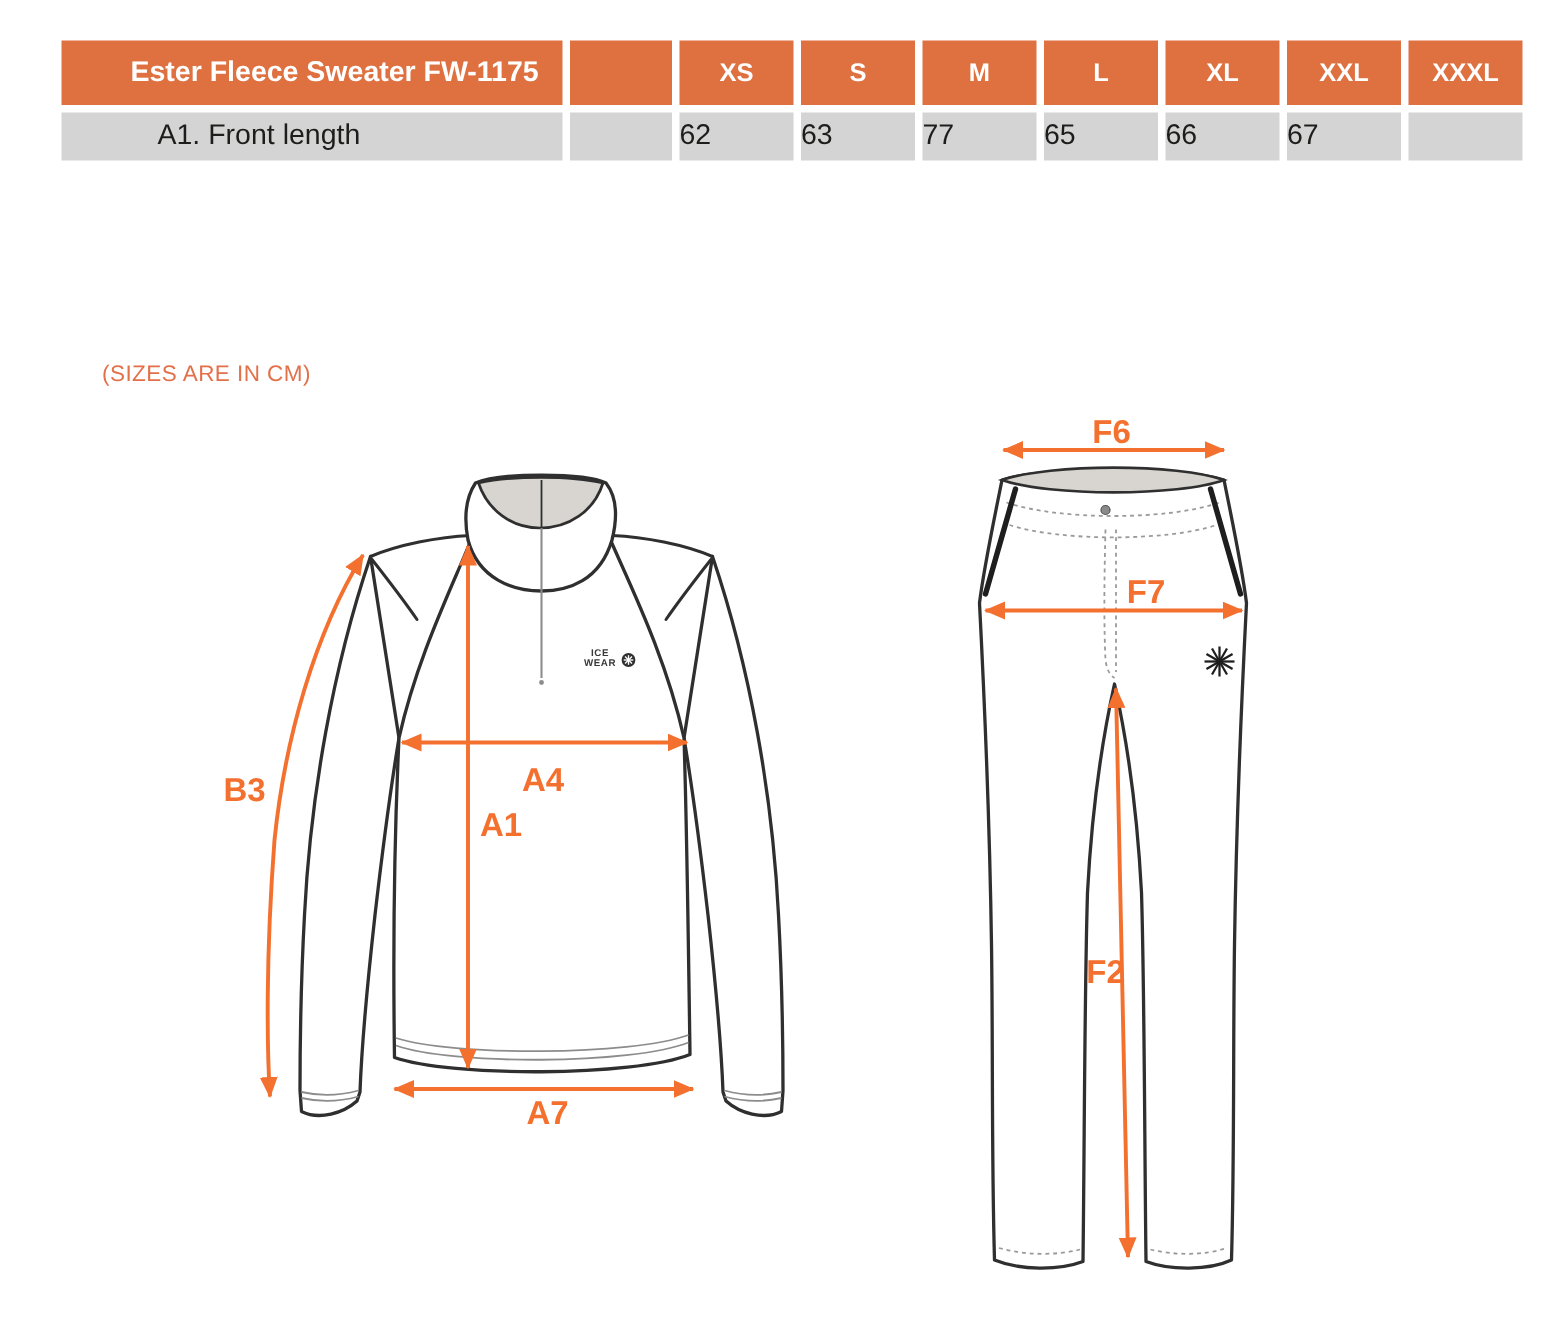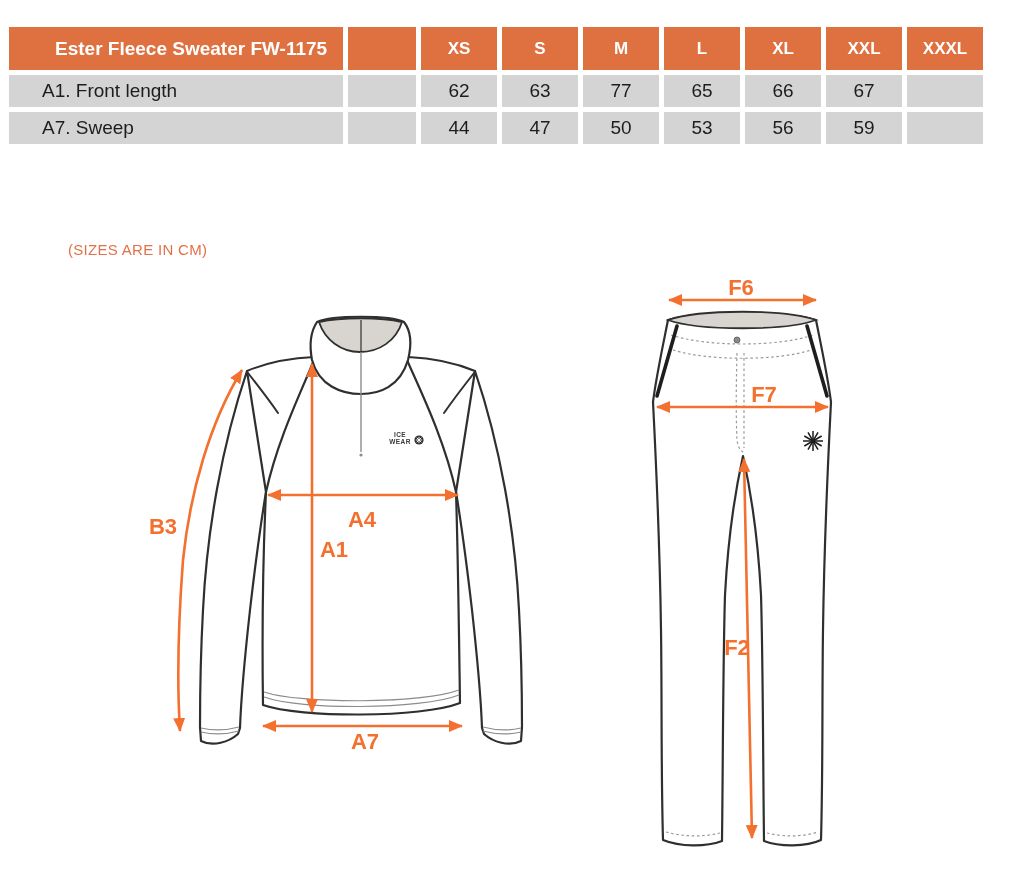--- a/index.html
+++ b/index.html
@@ -12,39 +12,39 @@
     --inner-gray:#d8d4cf;
     --cell-text:#1d1d1b;
   }
   *{margin:0;padding:0;box-sizing:border-box;}
   html,body{background:#fff;}
   .page{
     position:relative;width:1034px;height:888px;background:#ffffff;overflow:hidden;
     font-family:"Liberation Sans",sans-serif;
   }
   table.size-table{
-    position:absolute;left:4px;top:22px;
+    position:absolute;left:36px;top:22px;
     border-collapse:separate;border-spacing:5px;
   }
   table.size-table th,table.size-table td{
     font-family:"Liberation Sans",sans-serif;
     vertical-align:middle;
   }
   thead th{
     background:var(--header-orange,#df7140);
     color:#ffffff;font-weight:bold;height:43px;font-size:17px;
     text-align:center;
   }
   th.title-cell{
     width:334px;text-align:left;padding-left:46px;font-size:19px;
   }
   .spacer-cell{width:68px;}
   .size-cell{width:76px;}
-  tbody td{height:32px;font-size:19px;color:var(--cell-text,#1d1d1b);text-align:center;}
-  tbody td.label-cell{text-align:left;padding-left:33px;}
+  tbody td{height:32px;font-size:19px;color:var(--cell-text,#1d1d1b);}
+  tbody td.label-cell{text-align:left;padding-left:64px;}
   tr.row-dark td{background:var(--row-gray-dark,#d4d4d4);}
   tr.row-light td{background:var(--row-gray-light,#e9e9e9);}
   .sizes-note{
     position:absolute;left:68px;top:241px;
     color:var(--note-orange,#e2714a);font-size:15px;font-weight:normal;letter-spacing:.3px;
   }
   svg.diagram{position:absolute;overflow:visible;}
   svg.diagram .garment{stroke:var(--outline-dark,#2f2f2f);stroke-width:2.2;fill:#ffffff;stroke-linejoin:round;stroke-linecap:round;}
   svg.diagram .seam{fill:none;stroke:var(--outline-dark,#2f2f2f);stroke-width:2;stroke-linecap:round;}
   svg.diagram .grayfill{fill:var(--inner-gray,#d8d4cf);stroke:var(--outline-dark,#2f2f2f);stroke-width:1.8;}
@@ -84,31 +84,20 @@
     <tbody>
       <tr class="row-dark">
         <td class="label-cell">A1. Front length</td>
         <td class="spacer-cell"></td>
         <td>62</td>
         <td>63</td>
         <td>77</td>
         <td>65</td>
         <td>66</td>
         <td>67</td>
-        <td></td>
-      </tr>
-      <tr class="row-dark">
-        <td class="label-cell">A7. Sweep</td>
-        <td class="spacer-cell"></td>
-        <td>44</td>
-        <td>47</td>
-        <td>50</td>
-        <td>53</td>
-        <td>56</td>
-        <td>59</td>
         <td></td>
       </tr>
     </tbody>
   </table>
 
   <div class="sizes-note">(SIZES ARE IN CM)</div>
 
   <svg class="diagram" style="left:140px;top:298px;" width="425" height="465" viewBox="140 298 425 465">
     <defs>
       <marker id="ahS" markerWidth="16" markerHeight="14" refX="13" refY="6" orient="auto-start-reverse" markerUnits="userSpaceOnUse">

